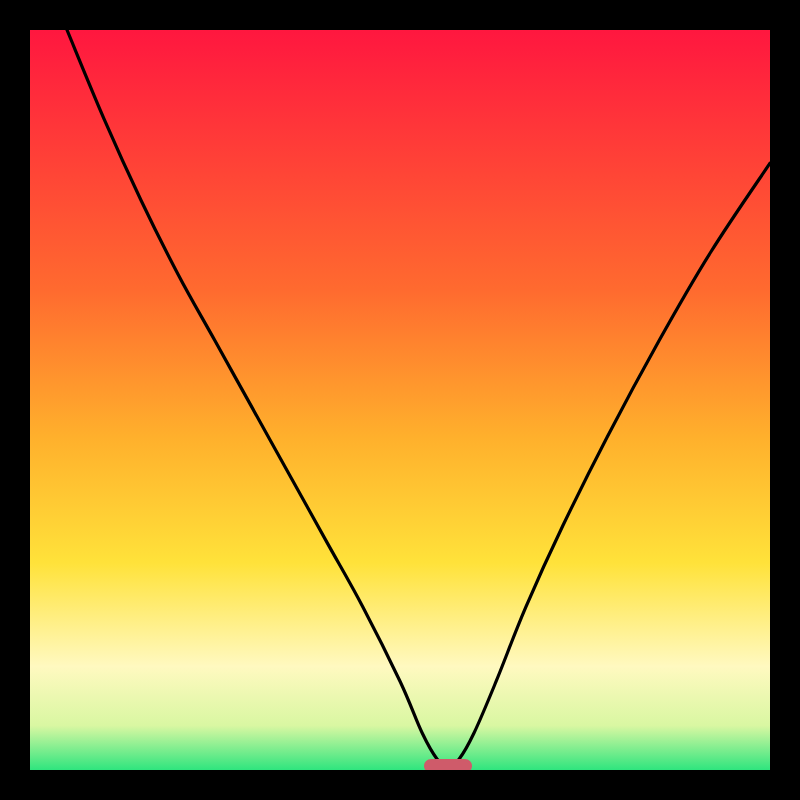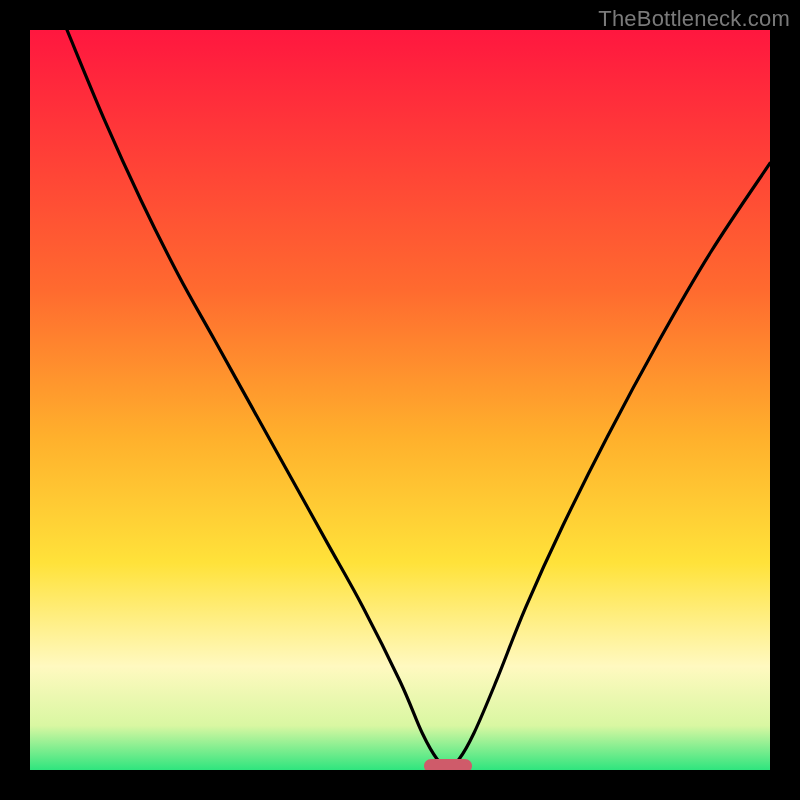--- a/index.html
+++ b/index.html
@@ -48,21 +48,20 @@
     border-radius: 7px;
     background: #cf5b6a;
     z-index: 4;
   }
 </style>
 </head>
 <body>
 
 <div class="frame">
 
-  <div class="watermark">TheBottleneck.com</div>
 
   <div class="plot-area">
     <svg class="plot-svg" viewBox="0 0 740 740" preserveAspectRatio="none">
       <defs>
         <linearGradient id="bg-grad" x1="0" y1="0" x2="0" y2="1">
           <stop offset="0%" stop-color="#ff173f"></stop>
           <stop offset="35%" stop-color="#ff6a2f"></stop>
           <stop offset="55%" stop-color="#ffb02c"></stop>
           <stop offset="72%" stop-color="#ffe23a"></stop>
           <stop offset="86%" stop-color="#fff9c0"></stop>

